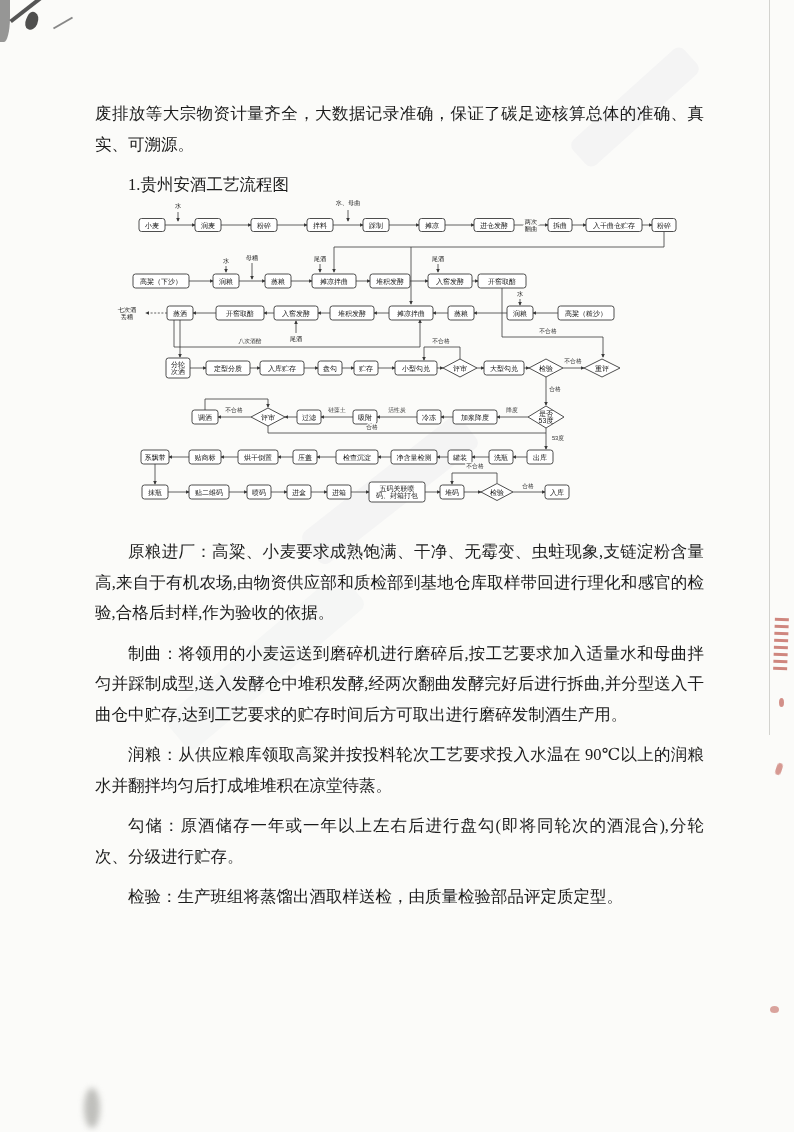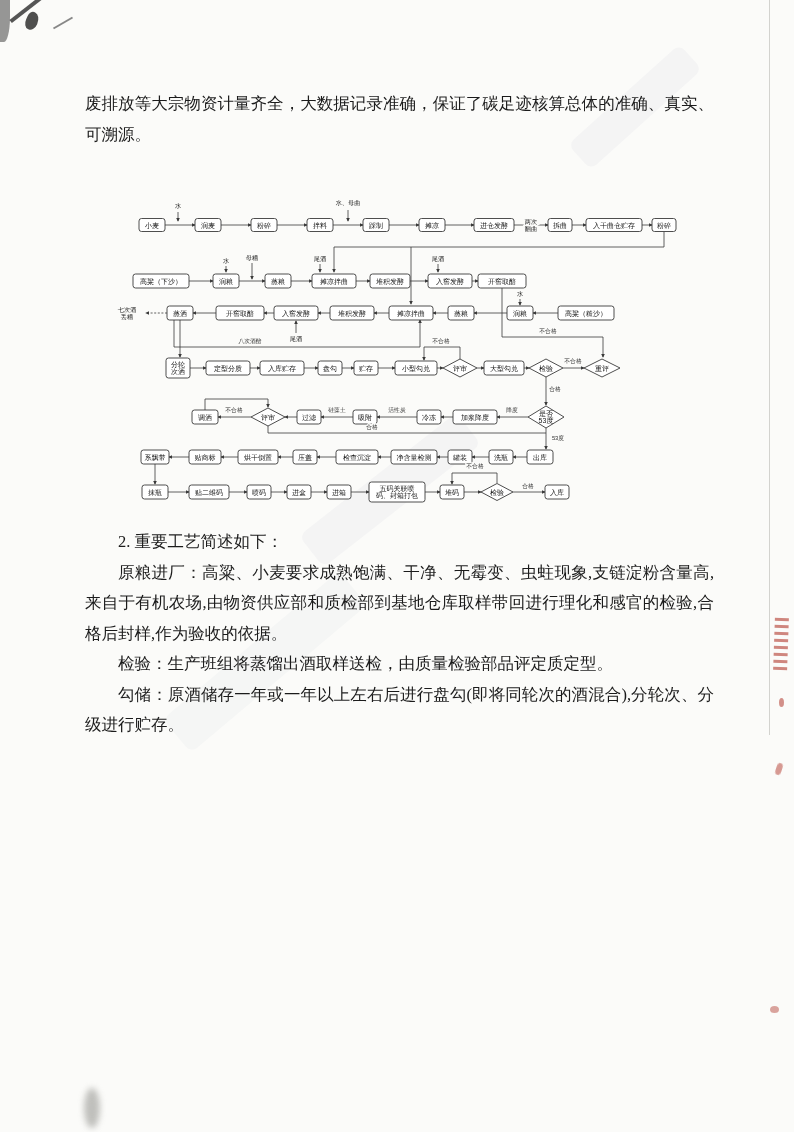--- a/index.html
+++ b/index.html
@@ -1,19 +1,19 @@
 <!DOCTYPE html>
 <html><head>
 <meta charset="utf-8">
 <style>
   html,body{margin:0;padding:0;background:#e8e8e6;}
   .page{position:relative;width:794px;height:1132px;margin:0 auto;background:#fbfbf9;overflow:hidden;
         font-family:"Liberation Serif","DejaVu Serif",serif;color:#1b1b1b;}
   .textblock{position:absolute;width:629px;left:85px;font-size:16.5px;line-height:30.5px;text-align:justify;}
-  .textblock p{margin:0;}
+  .textblock p{margin:10px;}
   .indent{text-indent:2em;}
   #fc-svg{position:absolute;left:0;top:0;pointer-events:none;}
   .halo{paint-order:stroke;stroke:#fbfbf9;stroke-width:2.6px;}
   svg text{font-family:"Liberation Sans","DejaVu Sans",sans-serif;}
   
   .mark{position:absolute;}
   .m1{left:6px;top:6px;width:44px;height:0;border-top:4px solid #2c2c2c;transform:rotate(-38deg);opacity:.8;}
   .m2{left:26px;top:12px;width:12px;height:18px;background:#303030;transform:rotate(24deg);border-radius:40% 60% 50% 50%;opacity:.85;}
   .m3{left:52px;top:22px;width:22px;height:0;border-top:2px solid #3a3a3a;transform:rotate(-30deg);opacity:.6;}
   .m4{left:0;top:0;width:10px;height:42px;background:#444;opacity:.55;border-radius:0 0 60% 0;}
@@ -43,20 +43,21 @@
   <div class="mark red-notes"></div>
   <div class="mark red-dot1"></div>
   <div class="mark red-dot2"></div>
   <div class="mark red-dot3"></div>
   <div class="wm wm1"></div>
   <div class="wm wm2"></div>
   <div class="wm wm3"></div>
 
   <div class="textblock" style="top:89px;">
     <p>废排放等大宗物资计量齐全，大数据记录准确，保证了碳足迹核算总体的准确、真实、可溯源。</p>
+    <p class="indent">1.贵州安酒工艺流程图</p>
   </div>
 
   <svg id="fc-svg" width="794" height="560" viewBox="0 0 794 560">
       <defs>
         <marker id="arr" markerWidth="5" markerHeight="5" refX="3.4" refY="2" orient="auto" markerUnits="userSpaceOnUse">
           <path d="M0,0L4.2,2L0,4Z" fill="#3a3a3a"></path>
         </marker>
       </defs>
       <polyline points="165,225 195,225" fill="none" stroke="#3a3a3a" stroke-width="0.8" marker-end="url(#arr)"></polyline>
       <polyline points="221,225 251,225" fill="none" stroke="#3a3a3a" stroke-width="0.8" marker-end="url(#arr)"></polyline>
@@ -411,19 +412,20 @@
       <text x="337" y="412" text-anchor="middle" font-size="5.8" fill="#333" class="halo">硅藻土</text>
       <text x="234" y="412" text-anchor="middle" font-size="5.8" fill="#333" class="halo">不合格</text>
       <text x="372" y="429" text-anchor="middle" font-size="5.8" fill="#333" class="halo">合格</text>
       <text x="558" y="440" text-anchor="middle" font-size="5.8" fill="#333" class="halo">53度</text>
       <text x="250" y="343" text-anchor="middle" font-size="5.8" fill="#333" class="halo">八次酒醅</text>
       <text x="528" y="488" text-anchor="middle" font-size="5.8" fill="#333" class="halo">合格</text>
       <text x="475" y="468" text-anchor="middle" font-size="5.8" fill="#333" class="halo">不合格</text>
     </svg>
 
   <div class="textblock" style="top:527px;">
-    <p class="indent">2. 重要工艺简述如下：</p>
     <p class="indent">原粮进厂：高粱、小麦要求成熟饱满、干净、无霉变、虫蛀现象,支链淀粉含量高,来自于有机农场,由物资供应部和质检部到基地仓库取样带回进行理化和感官的检验,合格后封样,作为验收的依据。</p>
+    <p class="indent">制曲：将领用的小麦运送到磨碎机进行磨碎后,按工艺要求加入适量水和母曲拌匀并踩制成型,送入发酵仓中堆积发酵,经两次翻曲发酵完好后进行拆曲,并分型送入干曲仓中贮存,达到工艺要求的贮存时间后方可取出进行磨碎发制酒生产用。</p>
+    <p class="indent">润粮：从供应粮库领取高粱并按投料轮次工艺要求投入水温在 90℃以上的润粮水并翻拌均匀后打成堆堆积在凉堂待蒸。</p>
+    <p class="indent">勾储：原酒储存一年或一年以上左右后进行盘勾(即将同轮次的酒混合),分轮次、分级进行贮存。</p>
     <p class="indent">检验：生产班组将蒸馏出酒取样送检，由质量检验部品评定质定型。</p>
-    <p class="indent">勾储：原酒储存一年或一年以上左右后进行盘勾(即将同轮次的酒混合),分轮次、分级进行贮存。</p>
   </div>
 
 </div>
 
 </body></html>

